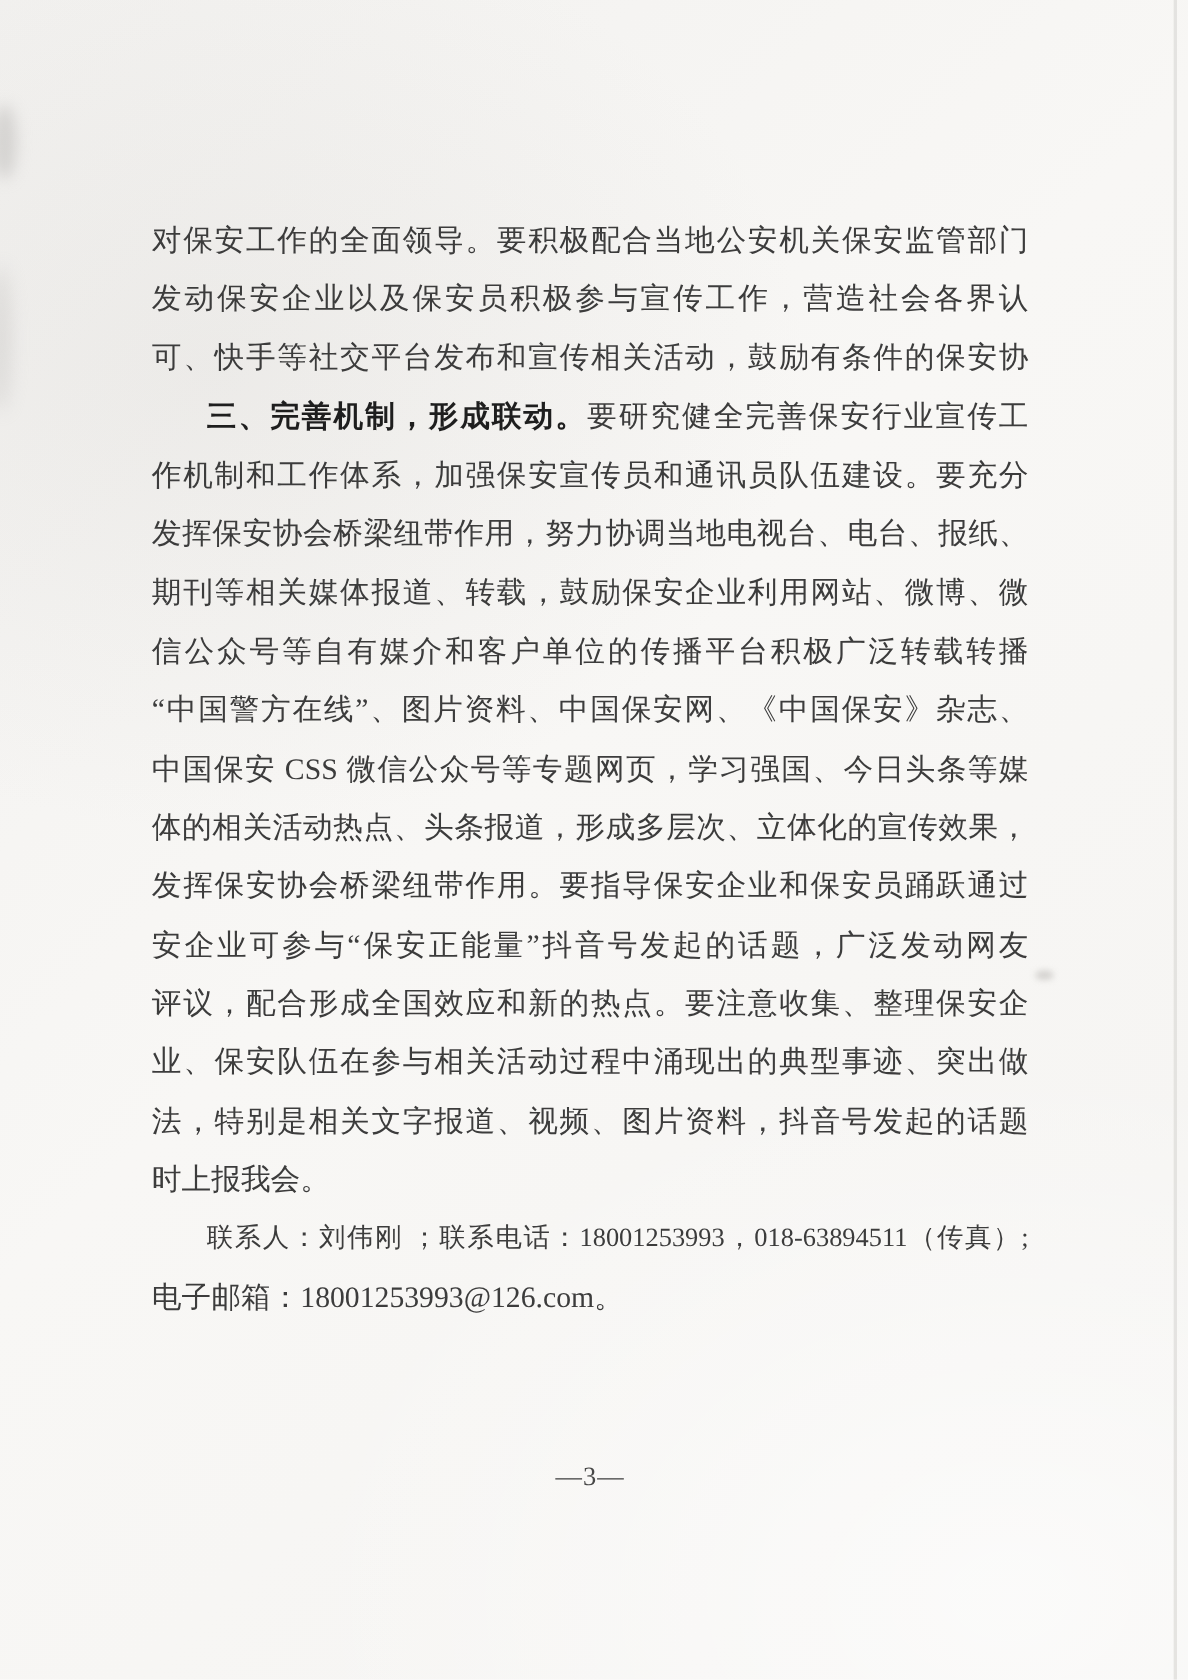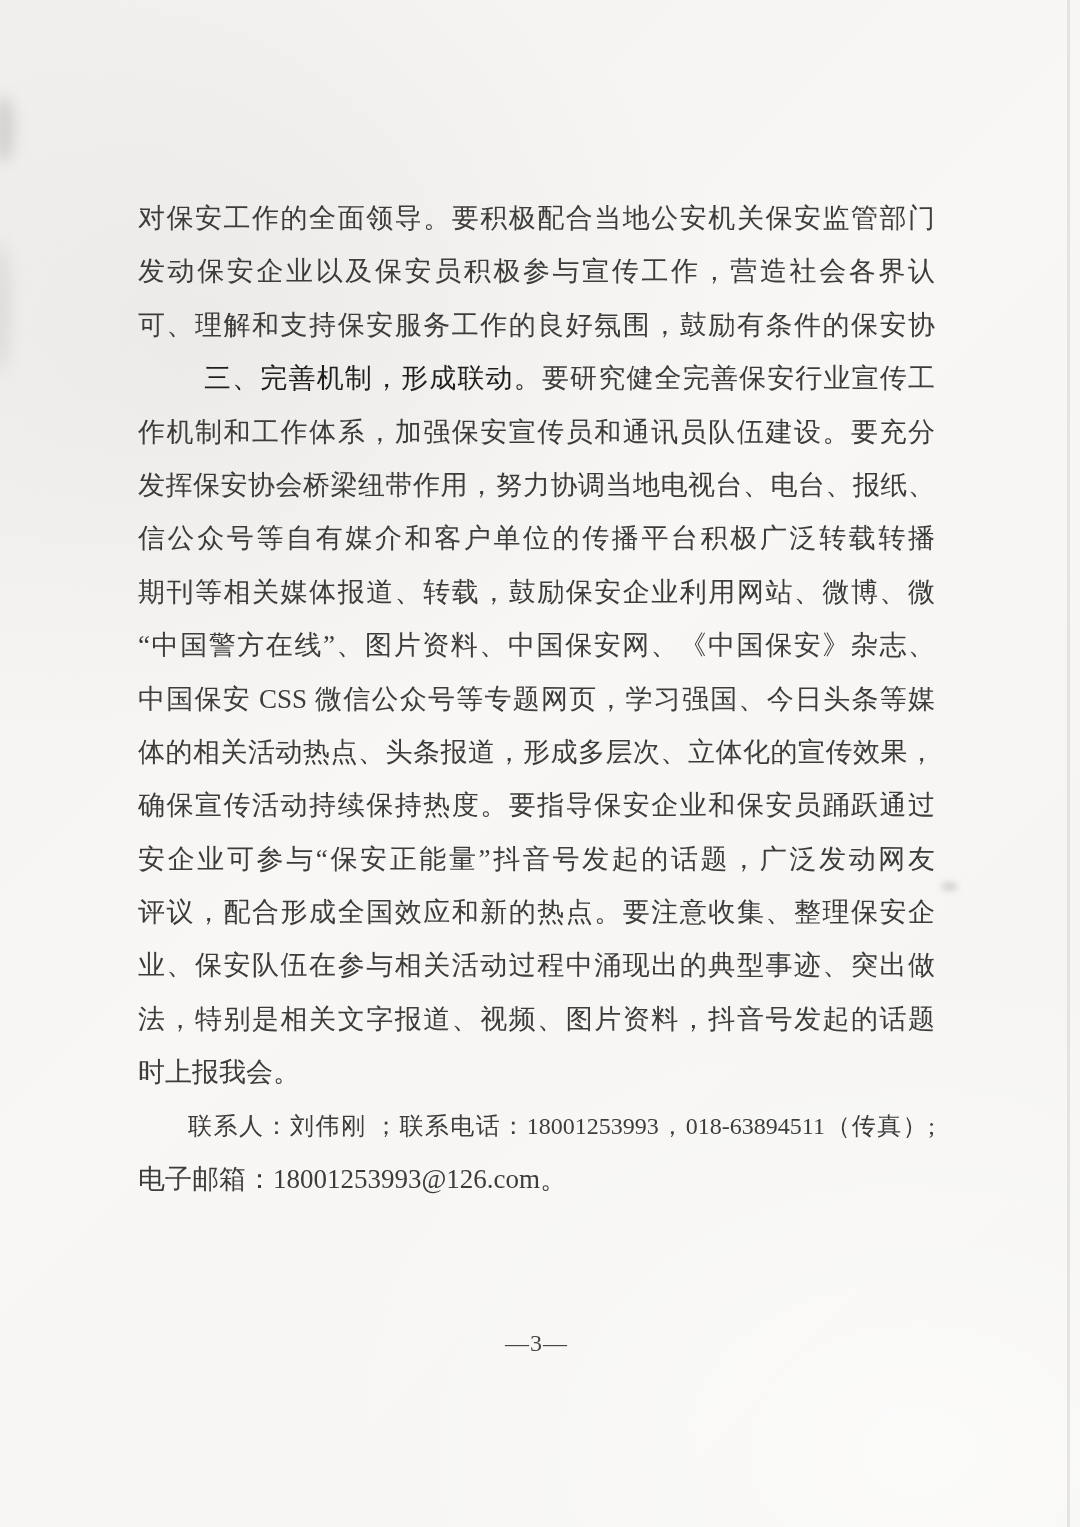--- a/index.html
+++ b/index.html
@@ -60,23 +60,22 @@
     overflow: visible;
   }
   .line.left {
     text-align: left;
     text-align-last: left;
   }
   .line.indent { text-indent: 50px; }
   .line.tight { font-size: 24px; }
   .bold-head {
     font-family: "Liberation Sans", "DejaVu Sans", sans-serif;
-    font-weight: 400;
+    font-weight: 700;
     color: #1e1e1e;
-    margin-left: 16px;
   }
 
   .page-number {
     position: absolute;
     left: 138px; top: 1330px;
     width: 797px;
     text-align: center;
     font-size: 24px;
     color: #474747;
     letter-spacing: 1px;
@@ -89,34 +88,34 @@
 <div class="edge-line-right"></div>
 <div class="smudge-a"></div>
 <div class="smudge-b"></div>
 <div class="smudge-c"></div>
 
 <div class="doc-body">
 
   <div>
       <div class="line">对保安工作的全面领导。要积极配合当地公安机关保安监管部门</div>
       <div class="line">发动保安企业以及保安员积极参与宣传工作，营造社会各界认</div>
-      <div class="line">可、理解和支持保安服务工作的良好氛围，鼓励有条件的保安协</div>
+      <div class="line">可、快手等社交平台发布和宣传相关活动，鼓励有条件的保安协</div>
     </div>
 
   <div>
     <div class="line indent"><span class="bold-head">三、完善机制，形成联动。</span><span>要研究健全完善保安行业宣传工</span></div>
     <div>
         <div class="line">作机制和工作体系，加强保安宣传员和通讯员队伍建设。要充分</div>
         <div class="line">发挥保安协会桥梁纽带作用，努力协调当地电视台、电台、报纸、</div>
+        <div class="line">期刊等相关媒体报道、转载，鼓励保安企业利用网站、微博、微</div>
         <div class="line">信公众号等自有媒介和客户单位的传播平台积极广泛转载转播</div>
-        <div class="line">期刊等相关媒体报道、转载，鼓励保安企业利用网站、微博、微</div>
         <div class="line">“中国警方在线”、图片资料、中国保安网、《中国保安》杂志、</div>
         <div class="line">中国保安 CSS 微信公众号等专题网页，学习强国、今日头条等媒</div>
         <div class="line">体的相关活动热点、头条报道，形成多层次、立体化的宣传效果，</div>
-        <div class="line">确保宣传活动持续保持热度。要指导保安企业和保安员踊跃通过</div>
+        <div class="line">发挥保安协会桥梁纽带作用。要指导保安企业和保安员踊跃通过</div>
         <div class="line">安企业可参与“保安正能量”抖音号发起的话题，广泛发动网友</div>
         <div class="line">评议，配合形成全国效应和新的热点。要注意收集、整理保安企</div>
         <div class="line">业、保安队伍在参与相关活动过程中涌现出的典型事迹、突出做</div>
         <div class="line">法，特别是相关文字报道、视频、图片资料，抖音号发起的话题</div>
       </div>
     <div class="line left">时上报我会。</div>
   </div>
 
   <div>
     <div class="line indent tight">联系人：刘伟刚 ；联系电话：18001253993，018-63894511（传真）;</div>

